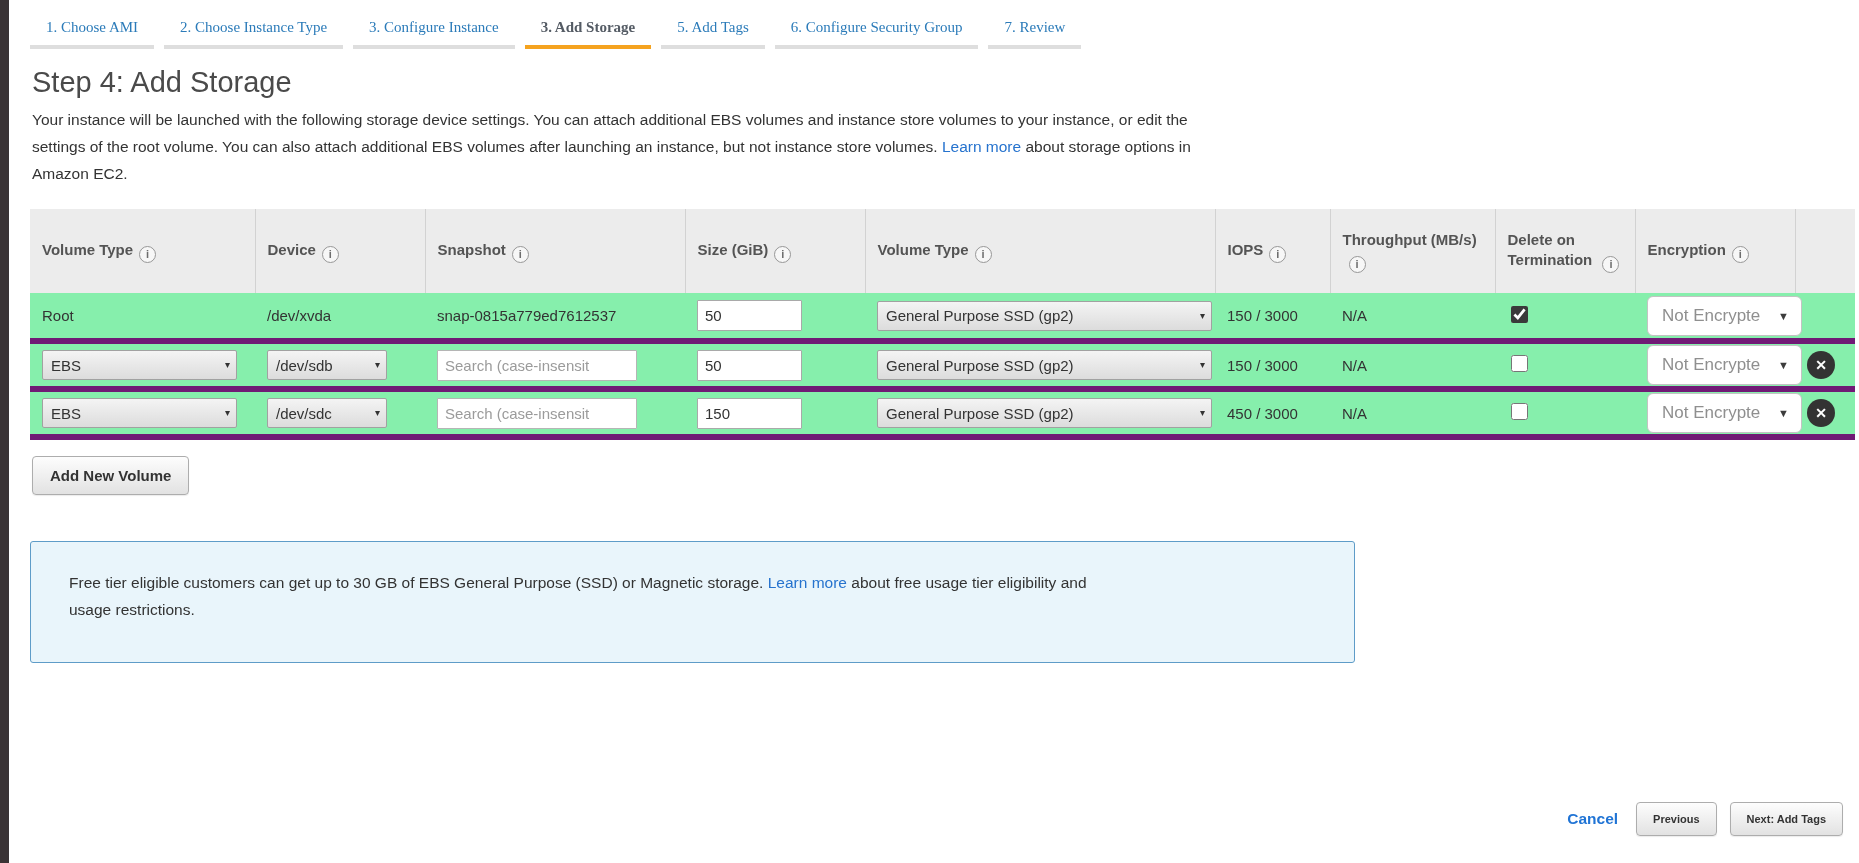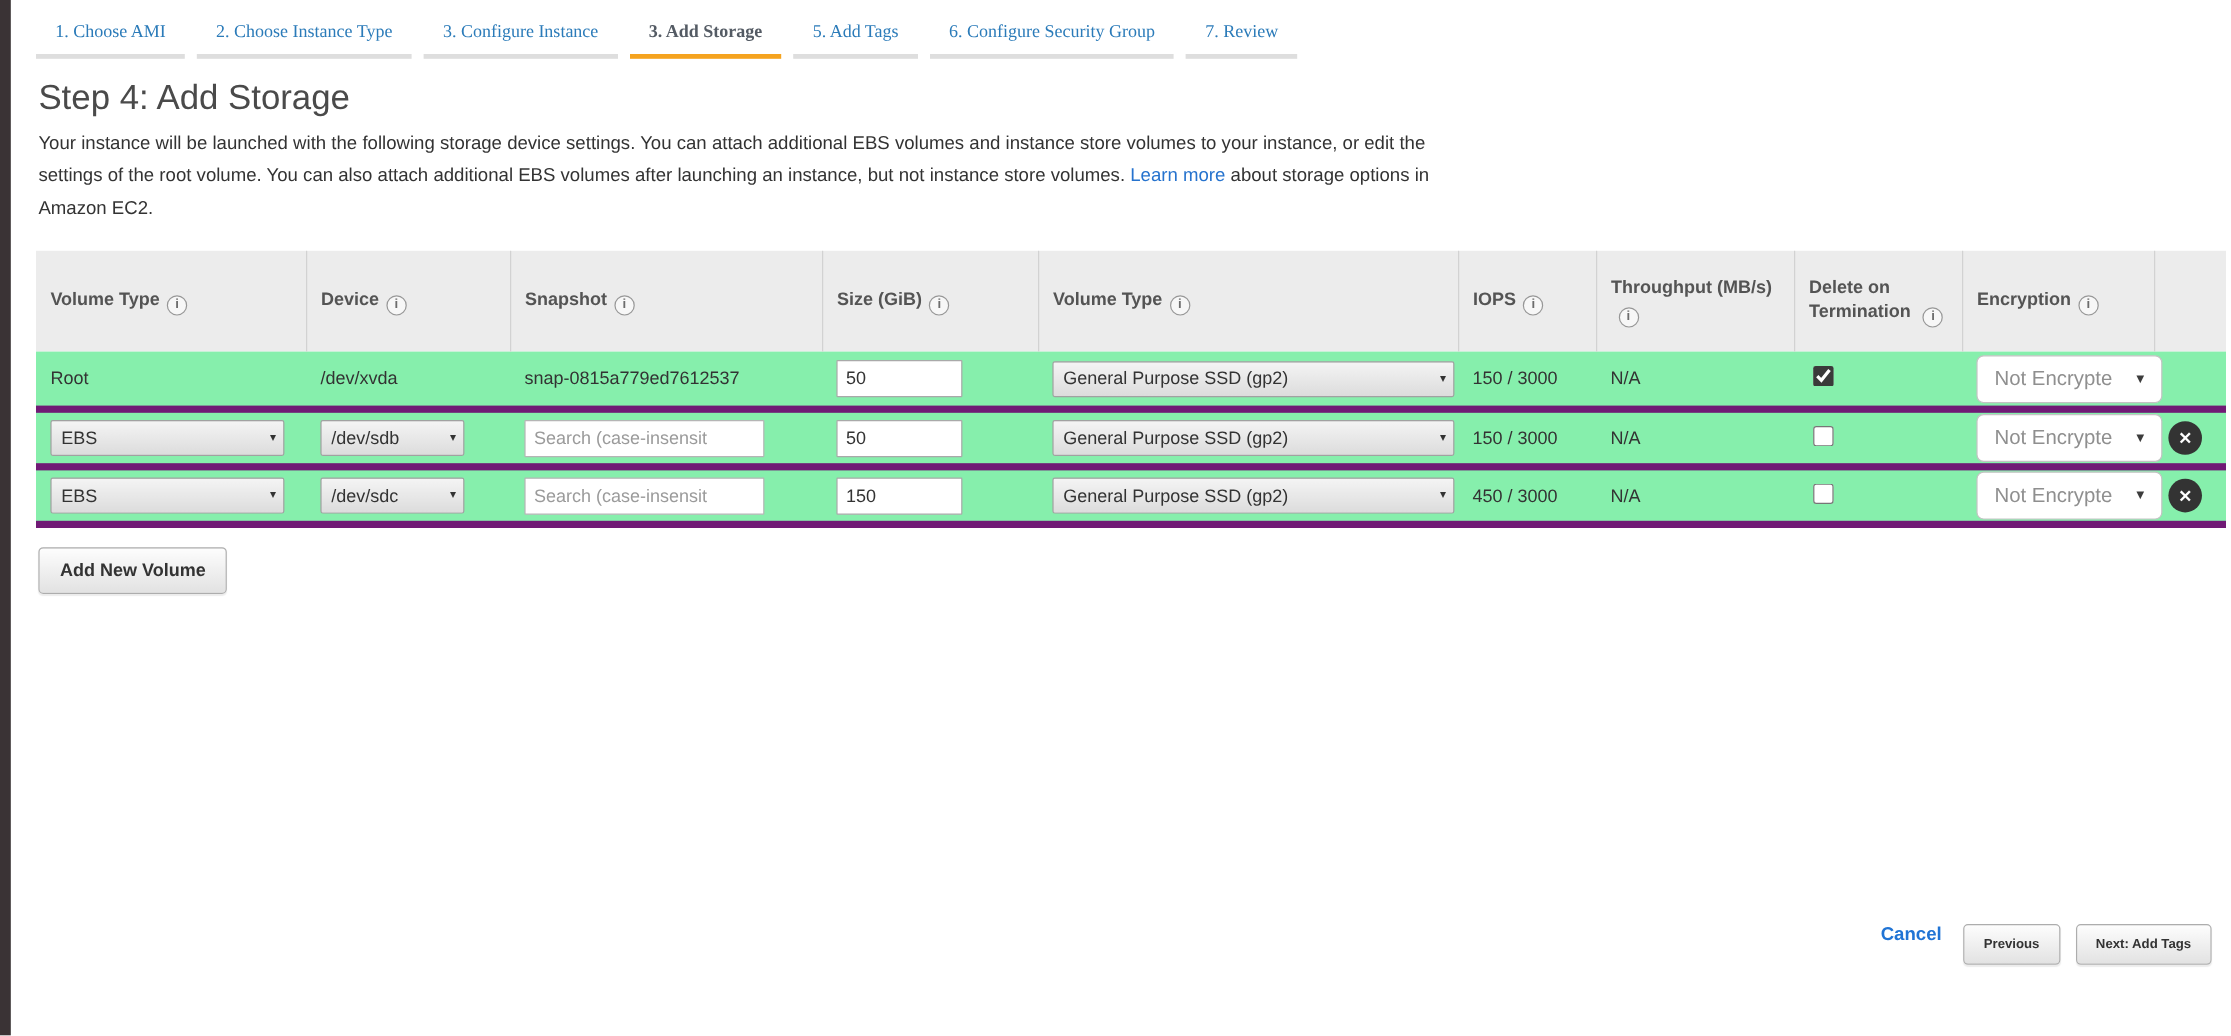--- a/index.html
+++ b/index.html
@@ -104,22 +104,22 @@
   
   .free-tier {
     margin-top:46px; width:1325px; min-height:122px;
     background:#e9f5fb; border:1px solid #5e9cc8; border-radius:3px;
     padding:27px 38px;
   }
   .free-tier-text { font-size:15.5px; color:#333; line-height:27px; max-width:1030px; }
 
   
   .footer {
-    position:absolute; top:770px; right:16px;
-    display:flex; gap:13px;
+    position:absolute; top:802px; right:16px;
+    display:flex; align-items:center; gap:13px;
   }
   .cancel-link { font-size:15.5px; font-weight:bold; color:#2074d5; margin-right:5px; cursor:pointer; text-decoration:none; }
   .btn-primary {
     color:#fff; background:linear-gradient(#3785e0, #1d5cb4);
     border:1px solid #1b57ad; border-radius:5px;
   }
   .footer .btn { padding:10px 16px; font-size:11px; }
 </style>
 </head>
 <body>
@@ -268,20 +268,25 @@
         </span>
       </div>
       <div class="td c10"><button class="remove-btn"><span>✕</span></button></div>
     </div>
   </div>
 
   
   <button class="btn add-volume">Add New Volume</button>
 
   
+  <div class="free-tier">
+    <p class="free-tier-text"><span>Free tier eligible customers can get up to 30 GB of EBS General Purpose (SSD) or Magnetic storage.</span>
+      <a class="link">Learn more</a>
+      <span>about free usage tier eligibility and usage restrictions.</span></p>
+  </div>
 
 </div>
 
 <div class="footer">
   <a class="cancel-link">Cancel</a>
   <button class="btn">Previous</button>
   <button class="btn">Next: Add Tags</button>
 </div>
 
 </body></html>

